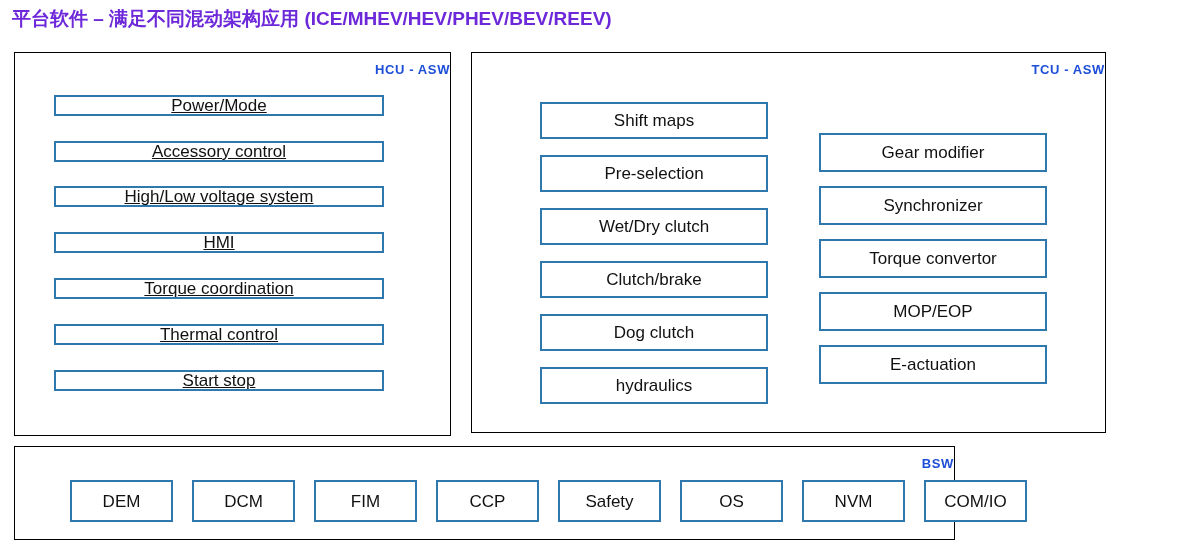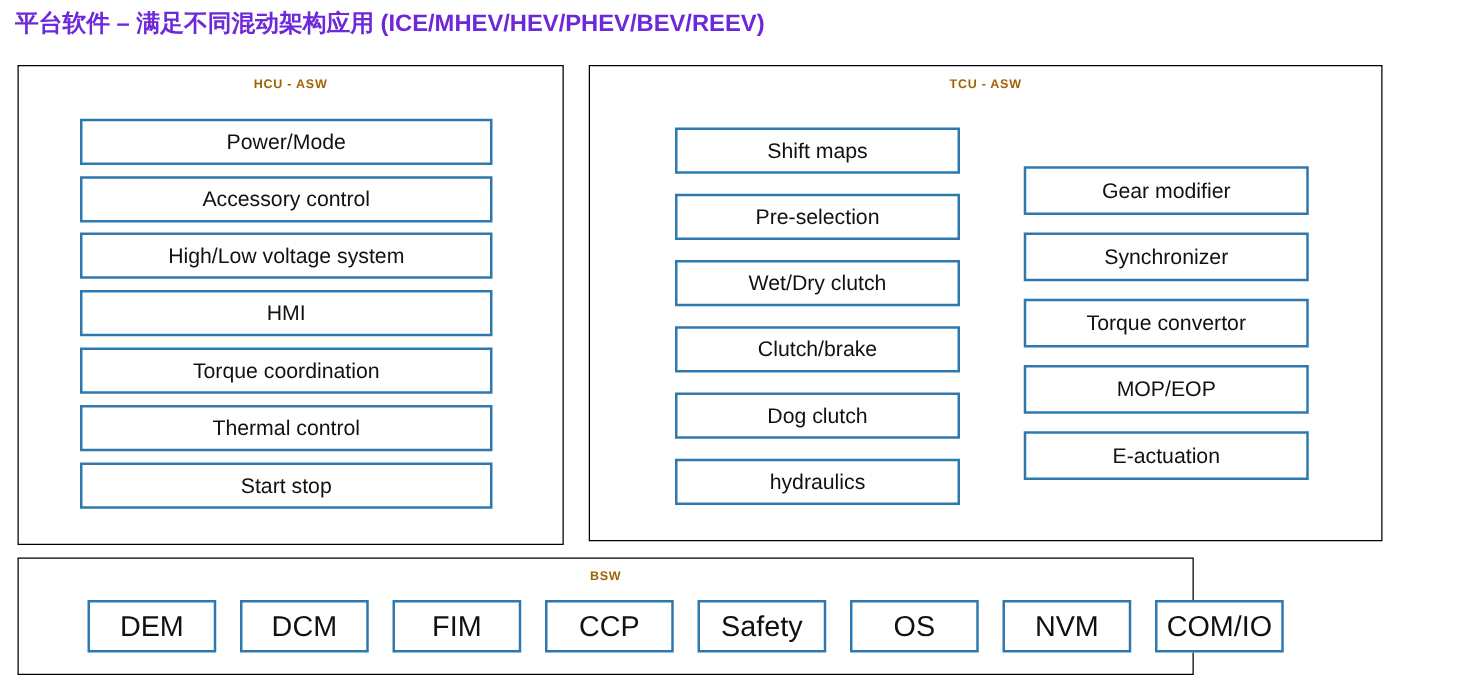--- a/index.html
+++ b/index.html
@@ -36,58 +36,58 @@
     border: 1.5px solid #000000;
     background: #ffffff;
   }
   #panel-hcu  { left: 14px;  top: 52px;  width: 437px; height: 384px; }
   #panel-tcu  { left: 471px; top: 52px;  width: 635px; height: 381px; }
   #panel-bsw  { left: 14px;  top: 446px; width: 941px; height: 94px; }
 
   .panel-title {
     position: absolute;
     width: 100%;
-    text-align: center;
+    text-align: right;
     top: 9px;
     left: 0;
-    font-size: 10px;
+    font-size: 13px;
     font-weight: bold;
-    color: #a16207;
+    color: #1d4ed8;
     letter-spacing: 0.6px;
   }
 
   
   .bbox {
     position: absolute;
     box-sizing: border-box;
     border: 2px solid #2e78ad;
     background: #ffffff;
     display: flex;
     align-items: center;
     justify-content: center;
     font-size: 17px;
     color: #111111;
     line-height: 1;
     white-space: nowrap;
   }
 
   
-  .hcu-box { left: 49px; width: 330px; height: 37px; }
+  .hcu-box { left: 39px; width: 330px; height: 21px; text-decoration: underline; }
 
   
   .tcu-l-box { left: 68px; width: 228px; height: 37px; }
   
   .tcu-r-box { left: 347px; width: 228px; height: 39px; }
 
   
   .bsw-box {
     top: 33px;
     width: 103px;
     height: 42px;
-    font-size: 23px;
+    font-size: 17px;
   }
 </style>
 </head>
 <body>
 
 <div id="page-title">
   <span class="cjk">平台软件 – 满足不同混动架构应用</span>
   <span class="lat">(ICE/MHEV/HEV/PHEV/BEV/REEV)</span>
 </div>
 

